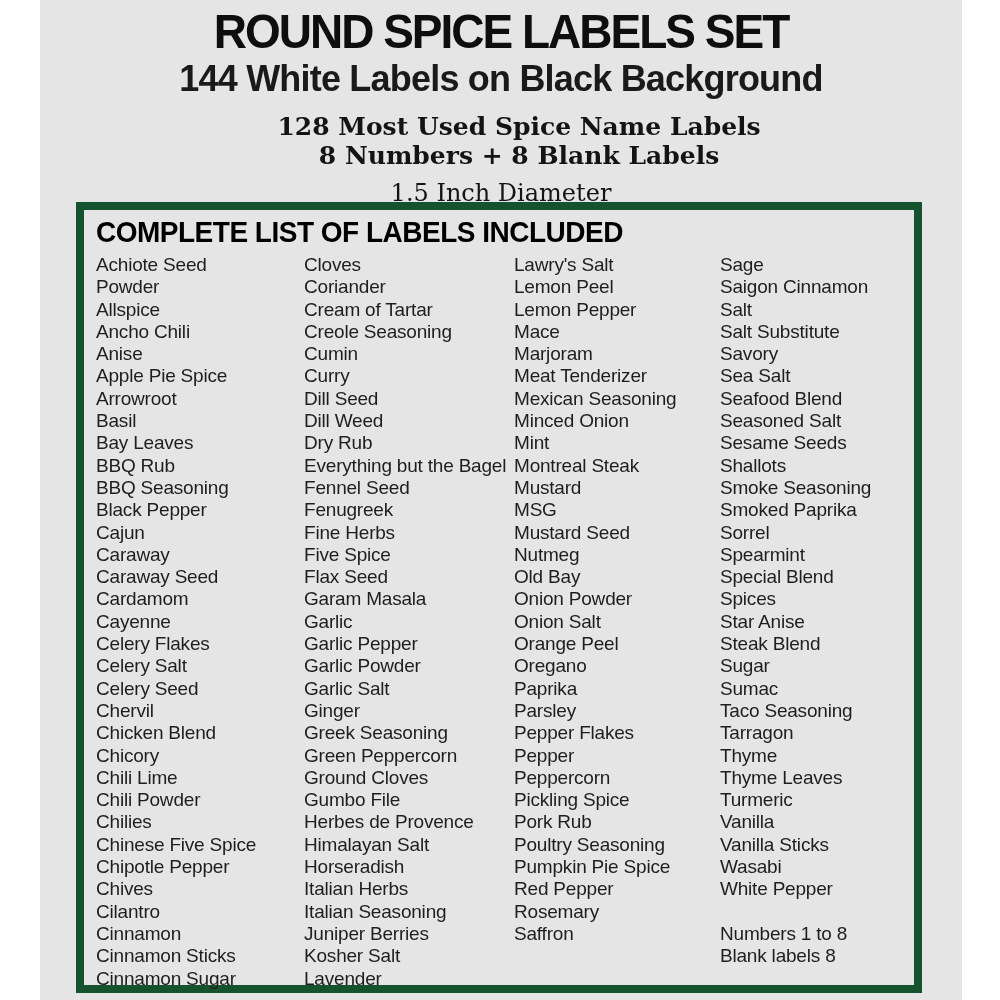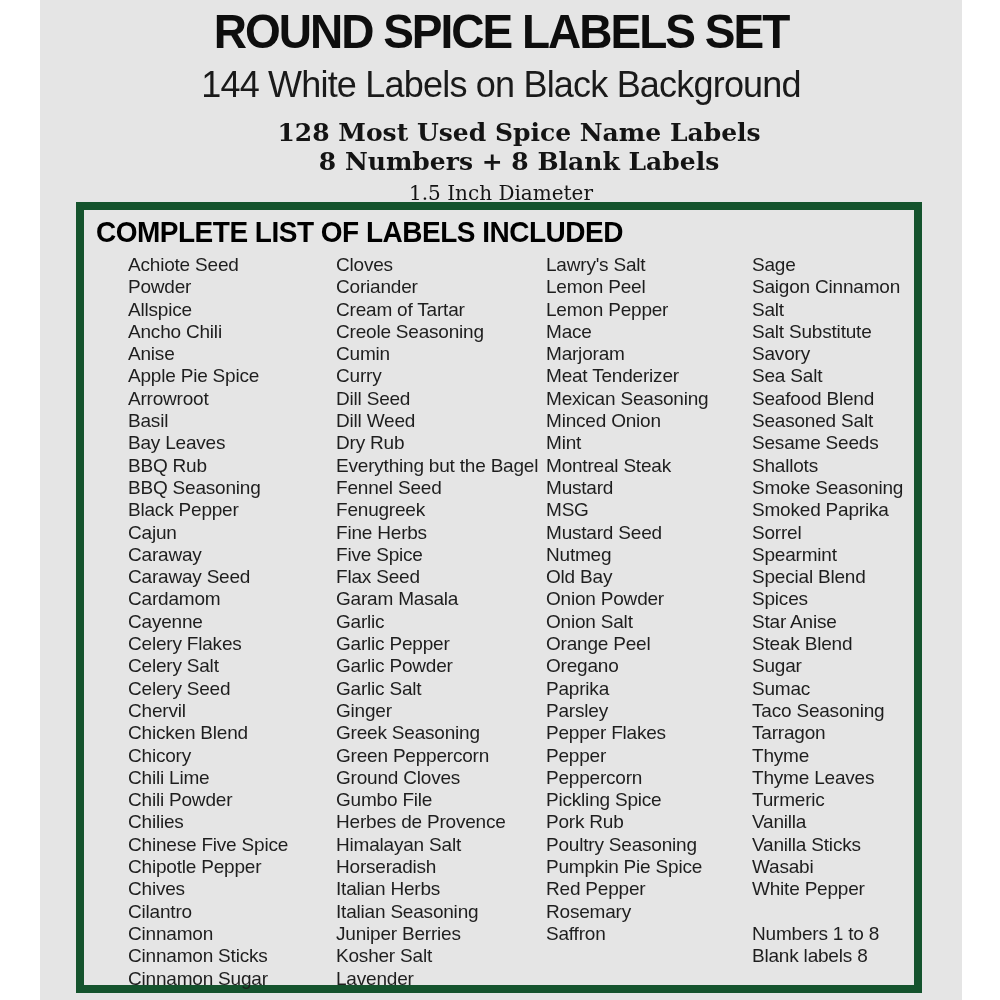--- a/index.html
+++ b/index.html
@@ -19,35 +19,35 @@
     font-size: 46px;
     font-weight: bold;
     letter-spacing: -2px;
     color: #0e0e0e;
     line-height: 50px;
     transform: scaleY(1.04);
   }
 
   .sub-title {
     font-size: 36px;
-    font-weight: normal;
+    font-weight: bold;
     letter-spacing: -0.8px;
     color: #1a1a1a;
     line-height: 42px;
-    margin-top: 8px;
+    margin-top: 2px;
   }
 
   .slab-line {
     font-family: "DejaVu Serif", serif;
     color: #141414;
     line-height: 29px;
   }
   .slab-bold { font-weight: bold; font-size: 25px; padding-left: 36px; }
   .slab-1 { margin-top: 12px; }
-  .slab-3 { font-size: 20px; font-weight: normal; margin-top: 3px; }
+  .slab-3 { font-size: 24px; font-weight: normal; margin-top: 9px; }
 
   .list-box {
     position: absolute;
     left: 36px; top: 202px;          
     width: 846px; height: 791px;
     border: 8px solid #14532d;
     background: transparent;
   }
 
   .list-box-header {
@@ -60,21 +60,21 @@
     transform: scaleY(1.05);
     transform-origin: left top;
   }
 
   .columns {
     display: flex;
     margin-left: 12px;
     margin-top: 5px;
   }
   .col { flex: 0 0 auto; }
-  .col-0 { width: 208px; margin-left: 32px; }
+  .col-0 { width: 208px; }
   .col-1 { width: 210px; }
   .col-2 { width: 206px; }
   .col-3 { width: 196px; }
 
   .row {
     font-size: 19px;
     line-height: 22.3px;
     color: #1e1e1e;
     letter-spacing: -0.2px;
     white-space: nowrap;

